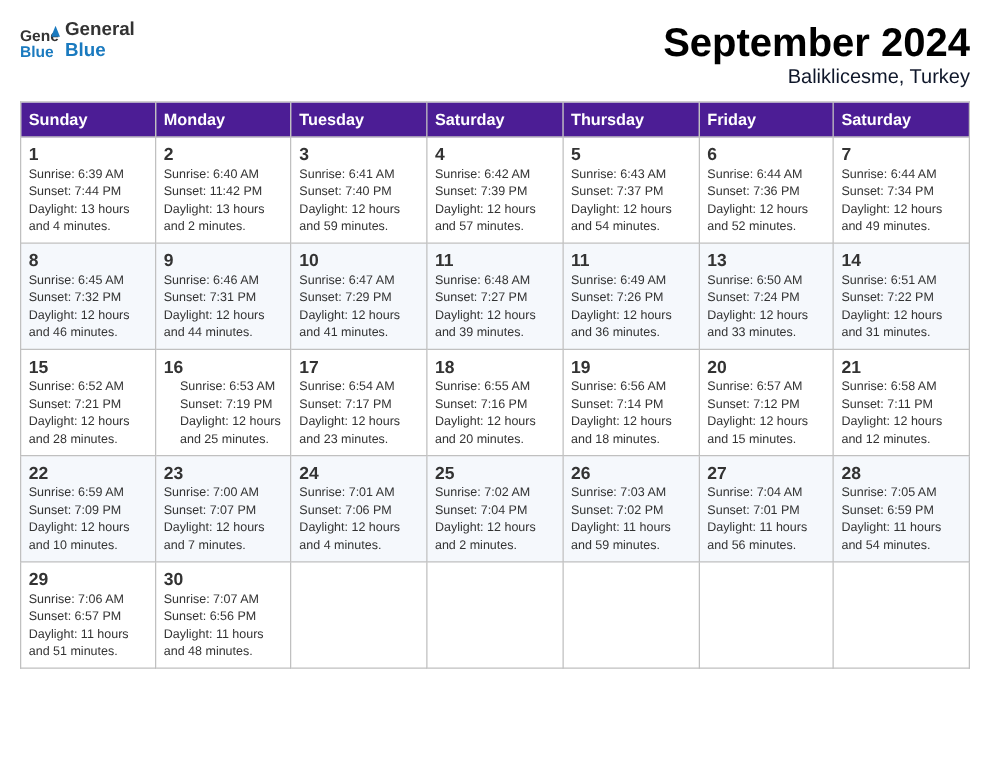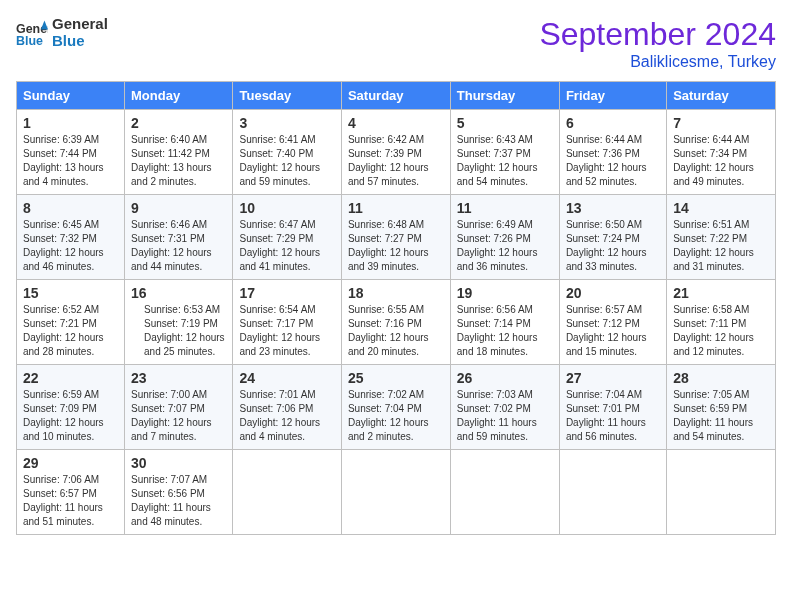--- a/index.html
+++ b/index.html
@@ -19,26 +19,26 @@
     .logo {
       display: flex;
       align-items: center;
       gap: 4px;
     }
     .logo-icon {
       width: 32px;
       height: 32px;
     }
     .title-block { text-align: right; }
-    .title-block h1 { font-size: 32px; font-weight: normal; color: #6d28d9; }
-    .title-block h2 { font-size: 16px; font-weight: normal; color: #1d4ed8; }
+    .title-block h1 { font-size: 32px; font-weight: bold; color: #000000; }
+    .title-block h2 { font-size: 16px; font-weight: normal; color: #0f172a; }
 
     .calendar { width: 100%; border-collapse: collapse; }
     .calendar thead tr th {
-      background: #3b82f6;
+      background: #4c1d95;
       color: #fff;
       font-size: 13px;
       font-weight: bold;
       padding: 6px 6px;
       text-align: left;
       border: 1px solid #c0c0c0;
     }
     .calendar tbody tr td {
       vertical-align: top;
       border: 1px solid #c0c0c0;

